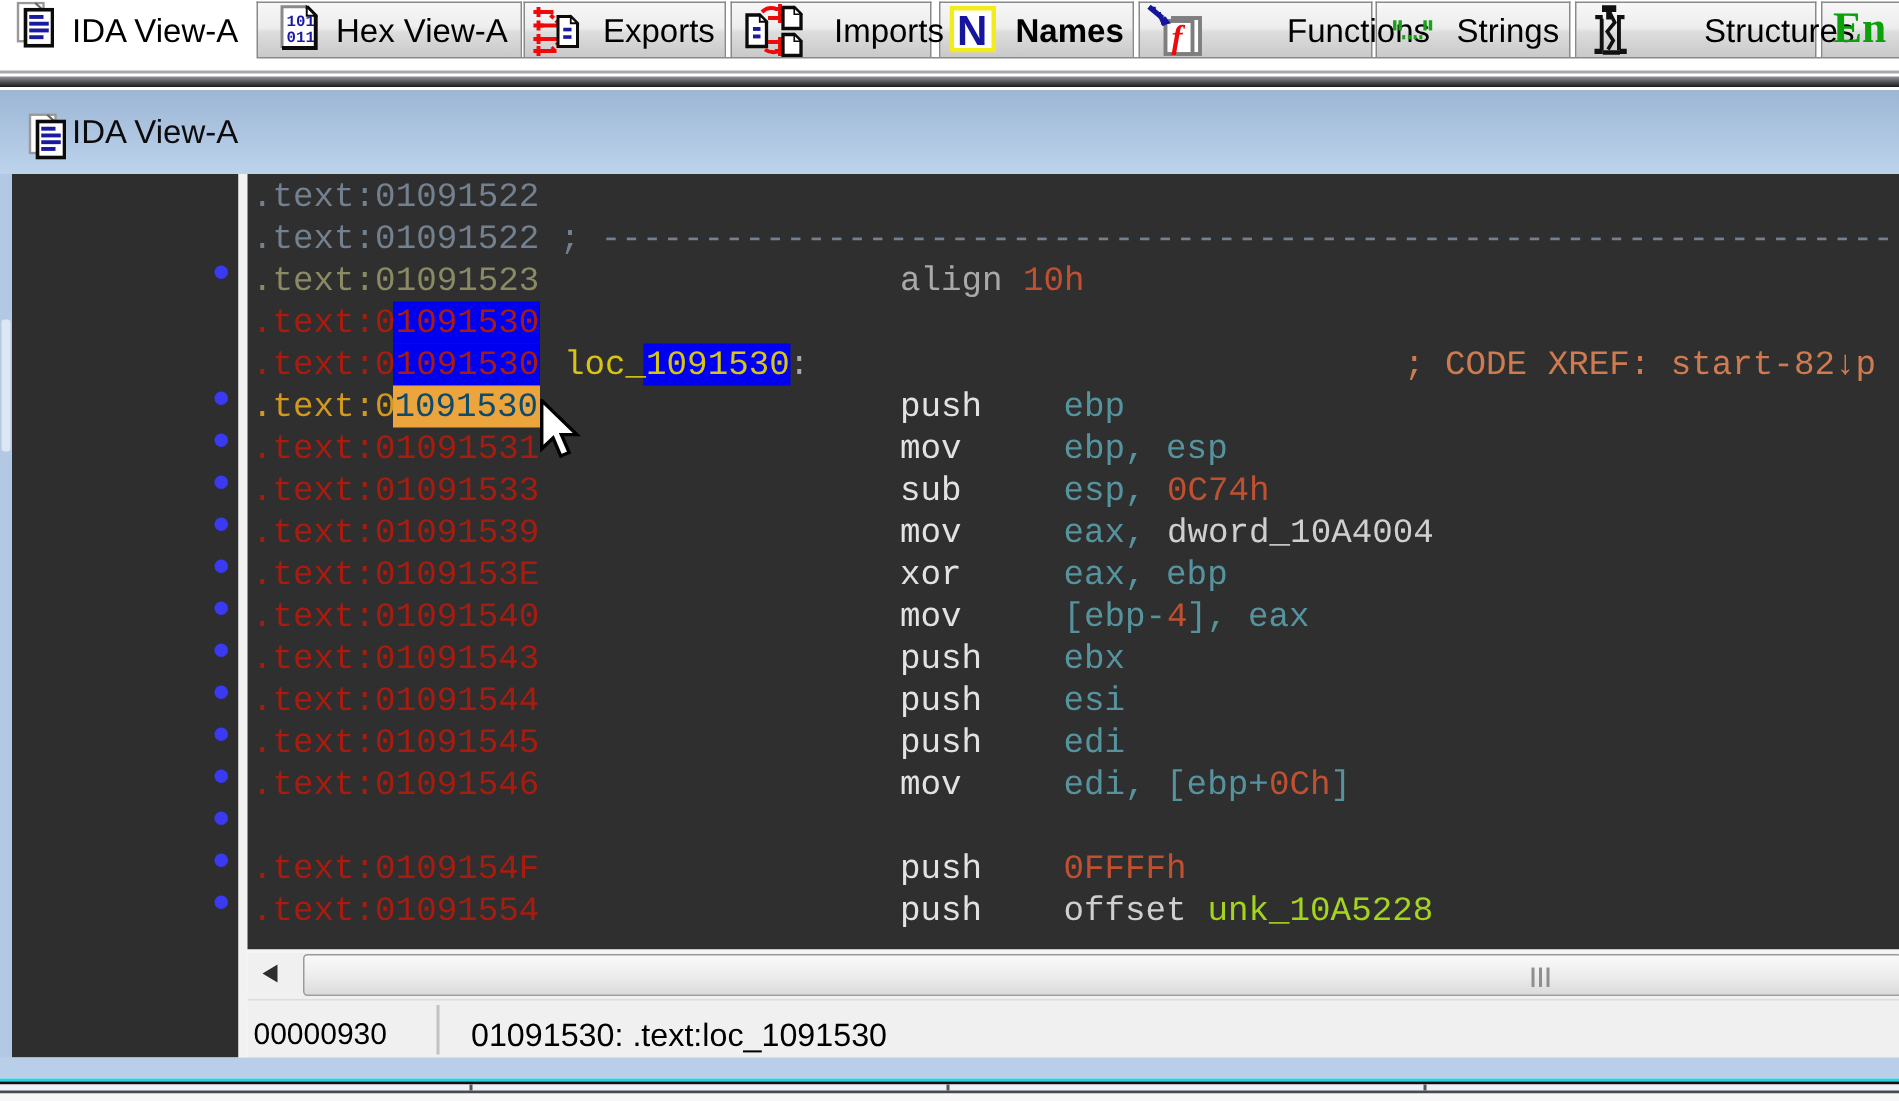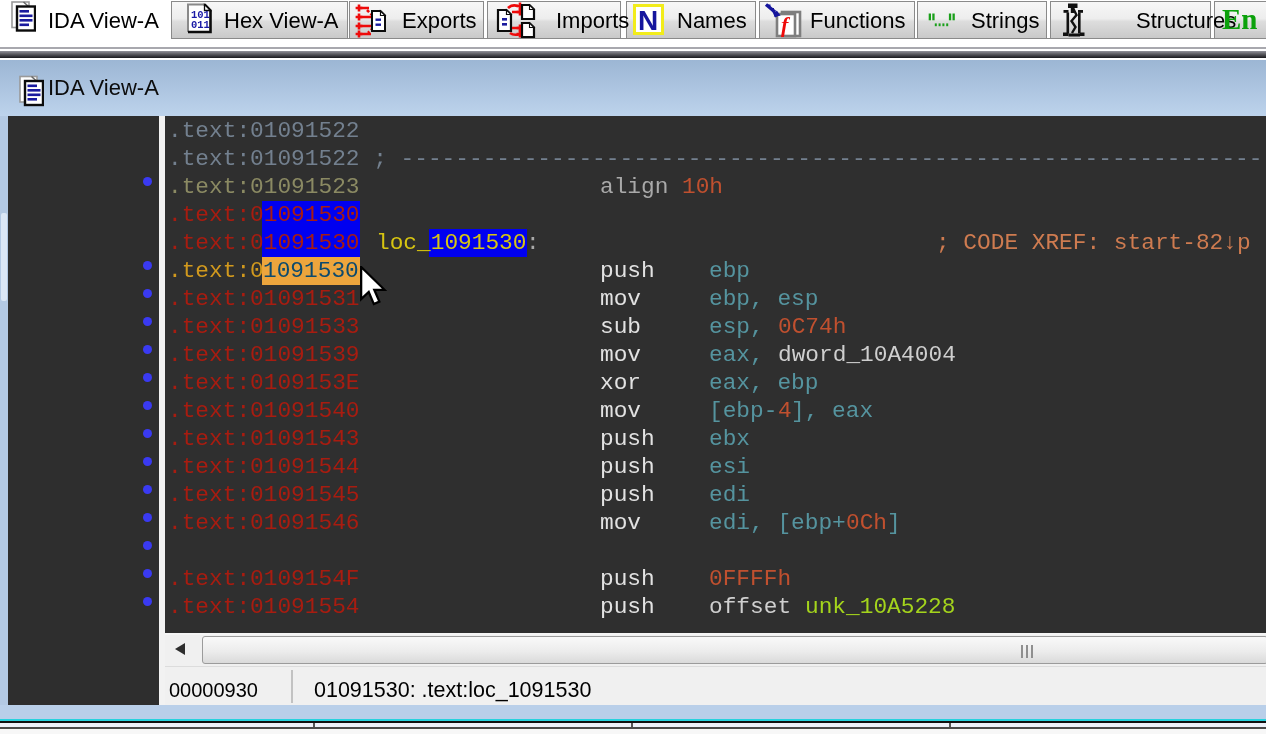--- a/index.html
+++ b/index.html
@@ -55,22 +55,22 @@
   <div class="tab" style="left:487px;width:132px;"></div>
   <div class="tab" style="left:626px;width:128px;"></div>
   <div class="tab" style="left:759px;width:154px;"></div>
   <div class="tab" style="left:917px;width:128px;"></div>
   <div class="tab" style="left:1050px;width:159px;"></div>
   <div class="tab" style="left:1214px;width:52px;border-right:none;"></div>
   <span class="tlabel" style="left:48px;">IDA View-A</span>
   <span class="tlabel" style="left:224px;">Hex View-A</span>
   <span class="tlabel" style="left:402px;">Exports</span>
   <span class="tlabel" style="left:556px;">Imports</span>
-  <span class="tlabel" style="left:677px;">Names</span>
-  <span class="tlabel" style="left:810px;text-align:center;">Functions</span>
+  <span class="tlabel" style="left:677px;font-weight:bold;">Names</span>
+  <span class="tlabel" style="left:858px;text-align:center;">Functions</span>
   <span class="tlabel" style="left:971px;">Strings</span>
   <span class="tlabel" style="left:1136px;">Structures</span>
 </div>
 <div id="tabline"></div>
 <div id="band1"></div>
 <div id="band2"></div>
 
 <svg class="abs" style="left:9px;top:1px;" width="27" height="31" viewBox="0 0 27 31">
   <rect x="3" y="1" width="17" height="25.5" fill="#fff" stroke="#9a9a9a" stroke-width="1.6"></rect>
   <path d="M14.5 1 L20 6" stroke="#666" stroke-width="1.5"></path>

